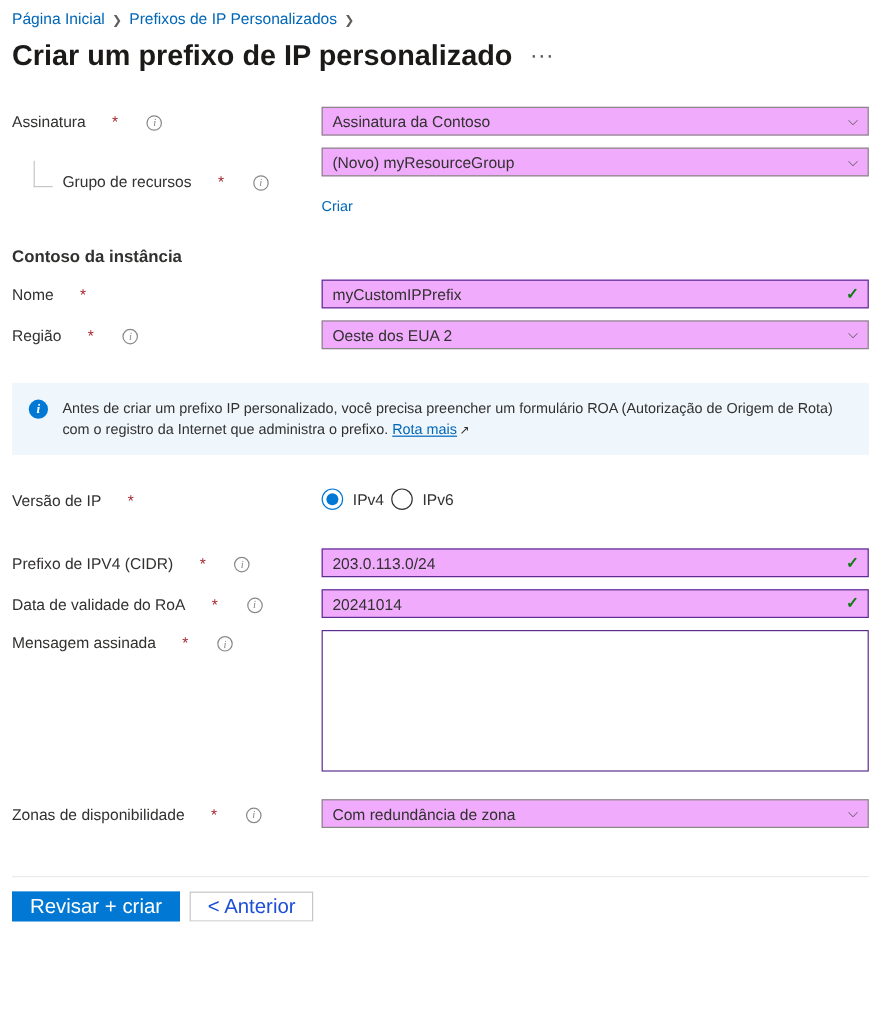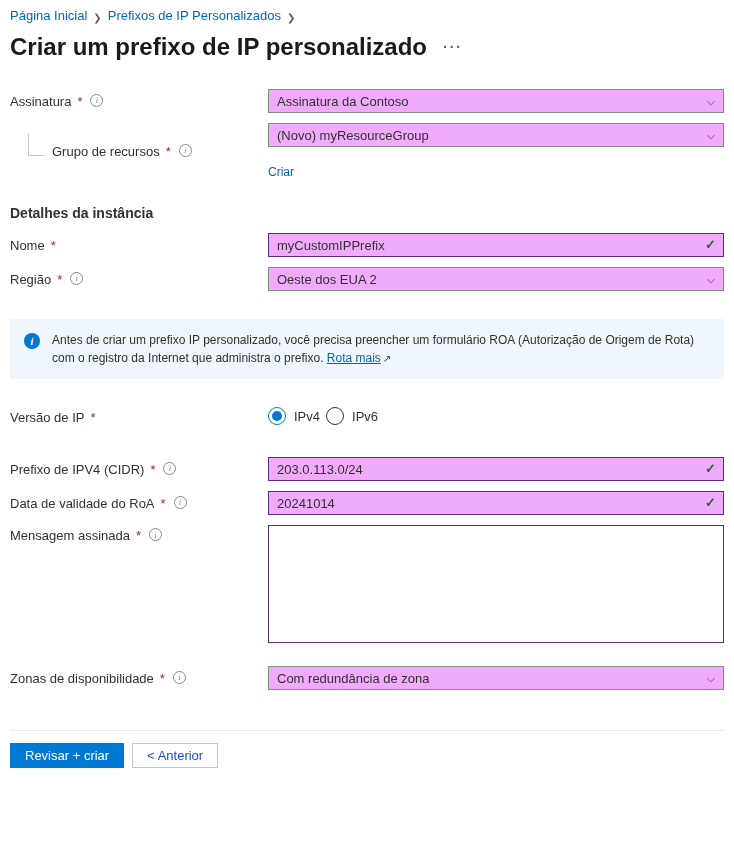--- a/index.html
+++ b/index.html
@@ -44,22 +44,22 @@
 .form-top { margin-top: 28px; }
 
 .row {
   display: flex;
   align-items: center;
   margin-bottom: 10px;
 }
 .label-col {
   width: 258px;
   display: flex;
-  align-items: flex-start;
-  gap: 4px;
+  align-items: flex-end;
+  gap: 20px;
   font-size: 13px;
   color: #323130;
 }
 .label-col.indent {
   padding-left: 42px;
   position: relative;
 }
 .connector {
   position: absolute;
   left: 18px;
@@ -197,21 +197,21 @@
 .footer {
   border-top: 1px solid #edebe9;
   margin-top: 40px;
   padding-top: 12px;
   display: flex;
   gap: 8px;
 }
 .btn {
   height: 25px;
   padding: 0 14px;
-  font-size: 13px;
+  font-size: 17px;
   border: 1px solid #8a8886;
   background: #fff;
   cursor: pointer;
   display: flex; align-items: center;
 }
 .btn.primary {
   background: #0078d4;
   border-color: #0078d4;
   color: #fff;
 }
@@ -264,21 +264,21 @@
     <div class="input-col">
       <div class="select">
         <span>(Novo) myResourceGroup</span>
         <span class="chev">⌵</span>
       </div>
       <div class="sub-link"><a href="#">Criar</a></div>
     </div>
   </div>
 </div>
 
-<div class="section-title">Detalhes da instância</div>
+<div class="section-title">Contoso da instância</div>
 
 <div class="row">
   <div class="label-col">
     <span>Nome</span>
       <span class="req">*</span>
   </div>
   <div class="input-col input-wrap">
     <input class="text-input valid-border" value="myCustomIPPrefix" style="">
     <span class="valid-mark">✓</span>
   </div>

